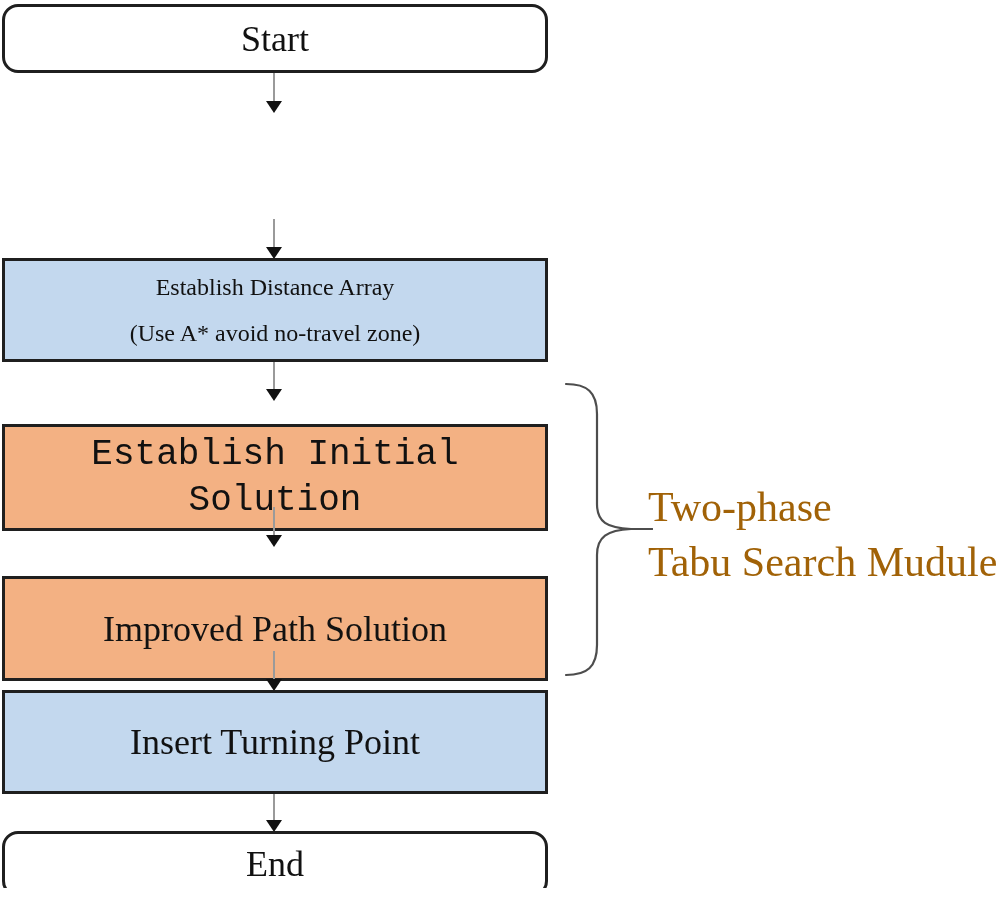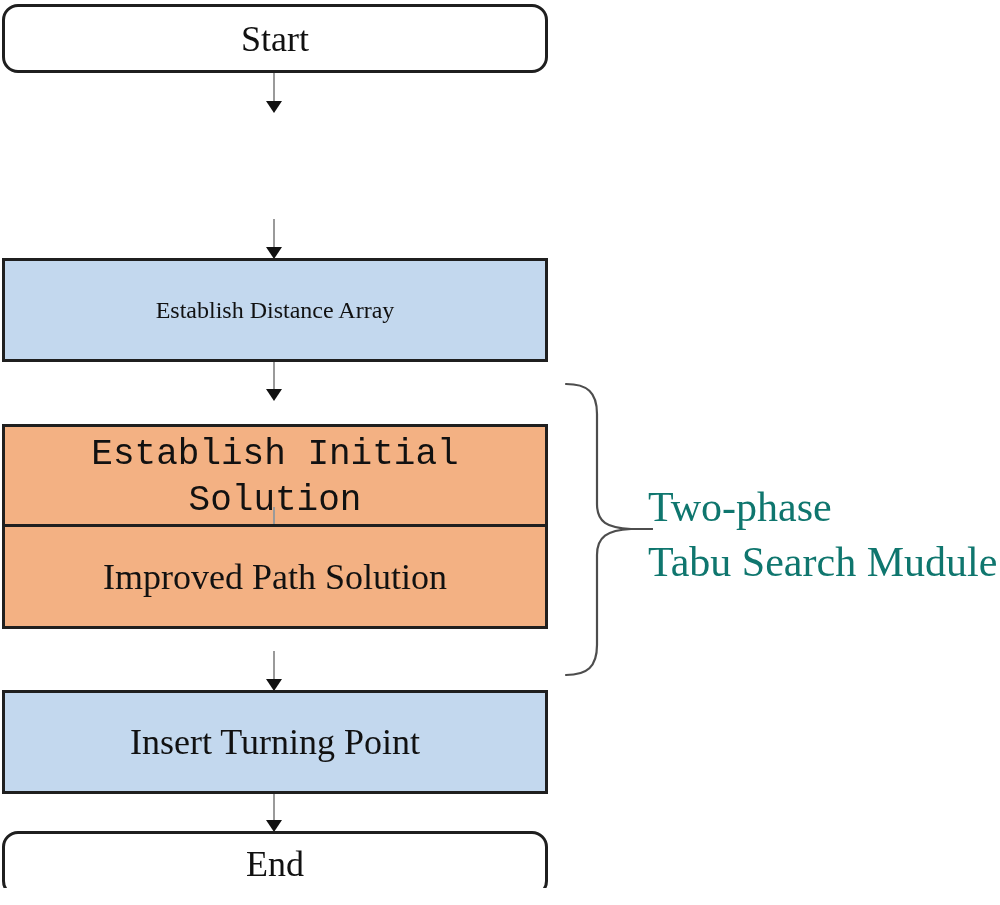--- a/index.html
+++ b/index.html
@@ -37,21 +37,21 @@
     background: #ffffff;
     border-radius: 16px;
   }
   .process-blue  { background: #c3d8ee; }
   .process-orange{ background: #f3b183; }
 
   .n-start { top: 4px;   height: 69px; }
   .n-tp    { top: 112px; height: 107px; }
   .n-da    { top: 258px; height: 104px; font-size: 24px; }
   .n-is    { top: 424px; height: 107px; font-family: Liberation Mono, monospace; }
-  .n-ip    { top: 524px; height: 105px; }
+  .n-ip    { top: 576px; height: 105px; }
   .n-itp   { top: 690px; height: 104px; }
   .n-end   { top: 831px; height: 66px; }
 
   
   .arrow {
     position: absolute;
     left: 264px;
     width: 20px;
   }
   .a1 { top: 73px;  height: 40px; }
@@ -88,21 +88,21 @@
     width: 100px;
     height: 315px;
   }
   .annotation {
     position: absolute;
     left: 648px;
     top: 480px;
     font-size: 42px;
     line-height: 55px;
     white-space: nowrap;
-    color: #0f766e;
+    color: #a16207;
   }
 </style>
 </head>
 <body>
 
 <div class="canvas">
 
   <div class="node terminal n-start">
     <span>Start</span>
   </div>
@@ -113,20 +113,21 @@
   </div>
 
 
   <div class="arrow a2">
     <div class="arrow-line"></div>
     <div class="arrow-head"></div>
   </div>
 
   <div class="node process-blue n-da">
     <span>Establish Distance Array</span>
+    <span>(Use A* avoid no-travel zone)</span>
   </div>
 
   <div class="arrow a3">
     <div class="arrow-line"></div>
     <div class="arrow-head"></div>
   </div>
 
   <div class="node process-orange n-is">
     <span>Establish Initial Solution</span>
   </div>

